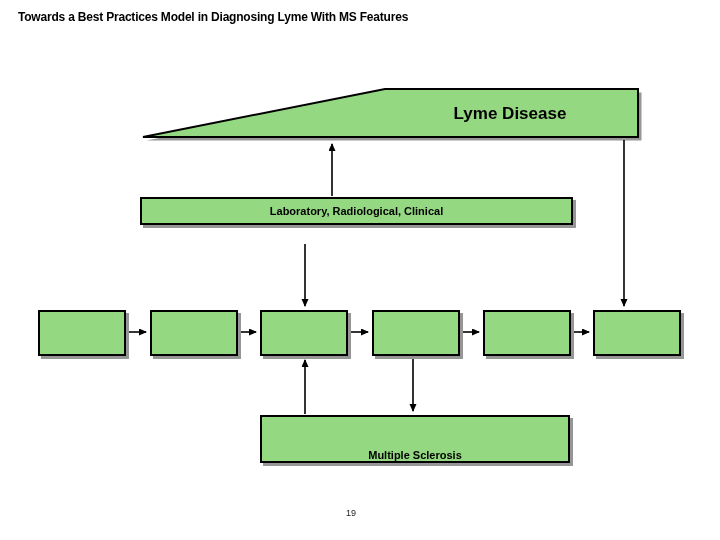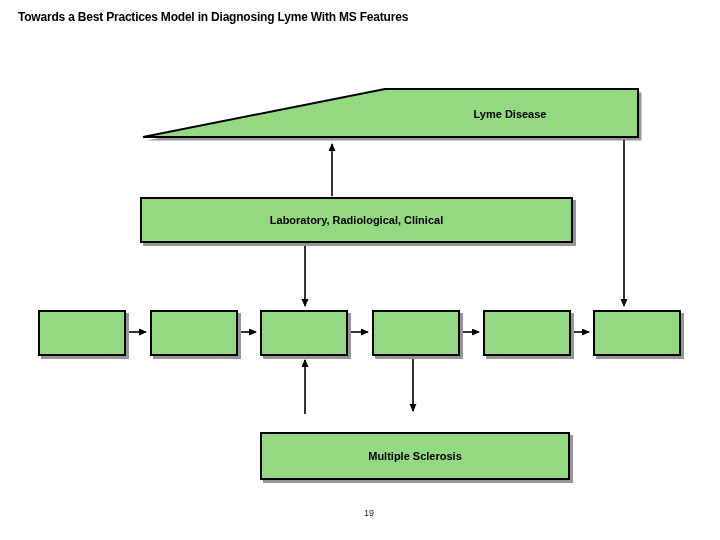--- a/index.html
+++ b/index.html
@@ -31,40 +31,40 @@
     position:absolute;
     box-sizing:border-box;
     background:var(--node-fill);
     border:2px solid var(--node-border);
     box-shadow:3px 3px 0 var(--node-shadow);
     z-index:2;
     display:flex;align-items:center;justify-content:center;
     font-size:11px;font-weight:bold;color:#000;
     text-align:center;
   }
-  .node-lab{left:140px;top:197px;width:433px;height:46px;}
-  .node-ms{left:260px;top:432px;width:310px;height:48px;}
+  .node-lab{left:140px;top:197px;width:433px;height:28px;}
+  .node-ms{left:260px;top:415px;width:310px;height:48px;align-items:flex-end;}
   .step{top:310px;width:88px;height:46px;}
   .step-1{left:38px;}
   .step-2{left:150px;}
   .step-3{left:260px;}
   .step-4{left:372px;}
   .step-5{left:483px;}
   .step-6{left:593px;}
   .wedge-label{
     position:absolute;
     left:385px;top:94px;width:250px;height:40px;
     display:flex;align-items:center;justify-content:center;
-    font-size:11px;font-weight:bold;color:#000;
+    font-size:17px;font-weight:bold;color:#000;
     z-index:3;
   }
   .page-number{
     position:absolute;
     left:346px;top:508px;width:28px;
-    text-align:right;
+    text-align:left;
     font-size:9px;color:#222;
     z-index:2;
   }
 </style>
 </head>
 <body>
 
 <div class="slide">
 
   <div class="slide-title">Towards a Best Practices Model in Diagnosing Lyme With MS Features</div>

